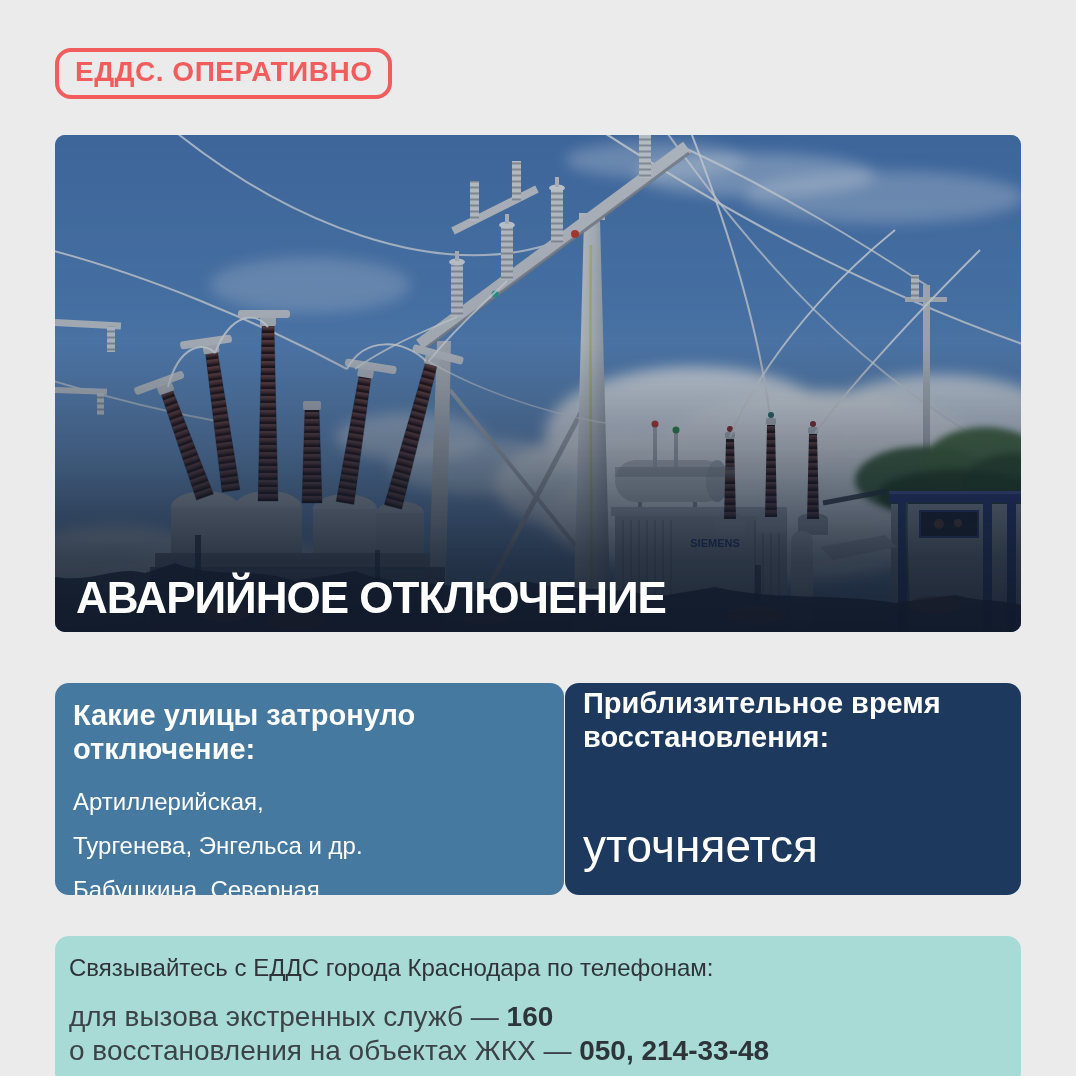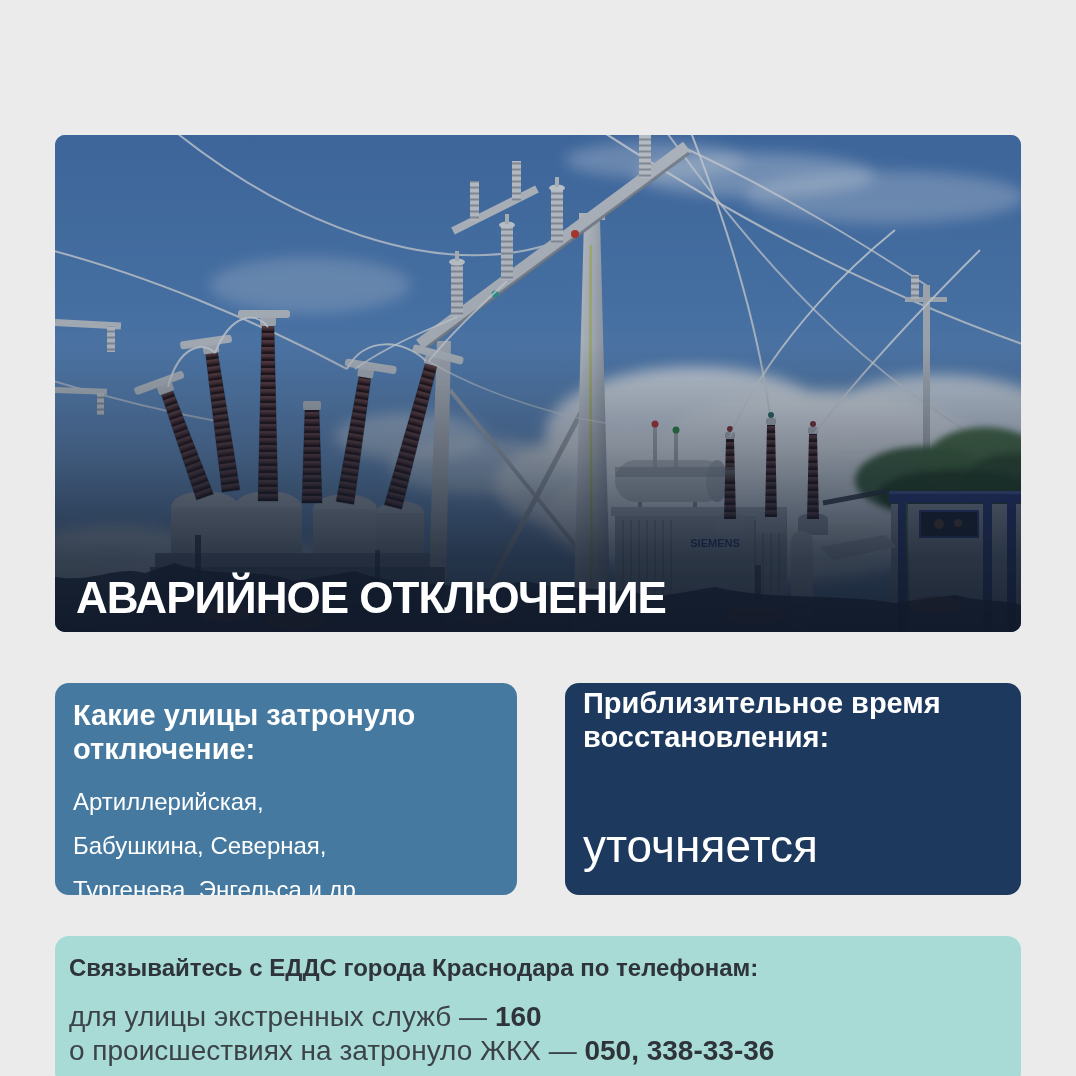--- a/index.html
+++ b/index.html
@@ -24,44 +24,45 @@
   .hero-title{
     position:absolute;left:21px;bottom:10px;z-index:5;
     color:#ffffff;font-size:44px;font-weight:700;line-height:49px;letter-spacing:-1px;
   }
   .hero-title span{display:block;white-space:nowrap;}
   
   .card{
     position:absolute;top:683px;height:212px;border-radius:14px;
     color:#ffffff;box-sizing:border-box;overflow:hidden;
   }
-  .card-streets{left:55px;width:462px;background:#45799f;padding:15px 18px;}
+  .card-streets{left:55px;width:509px;background:#45799f;padding:15px 18px;}
   .card-restore{
     left:565px;width:456px;background:#1d3a5e;padding:3px 18px;
     display:flex;flex-direction:column;justify-content:space-between;
   }
   .card-heading{font-size:29px;font-weight:700;line-height:34px;}
   .streets-body{margin-top:14px;font-size:24px;font-weight:400;line-height:44px;}
   .streets-body span{display:block;white-space:nowrap;}
   .restore-value{font-size:46px;font-weight:400;margin:0 0 19px 0;}
   
   .footer-card{
     position:absolute;left:55px;top:936px;width:966px;height:150px;
     background:#a8dbd5;border-radius:14px;box-sizing:border-box;
     padding:17px 20px 0 14px;color:#3c4348;
   }
-  .footer-heading{font-size:24px;font-weight:700;color:#2e343a;line-height:30px;}
+  .footer-heading{font-size:24px;font-weight:400;color:#2e343a;line-height:30px;}
   .footer-body{margin-top:17px;font-size:28px;line-height:34px;}
   .footer-line b{font-weight:700;color:#2e343a;}
 </style>
 </head>
 <body>
 
 <div class="canvas">
 
+  <div class="badge">ЕДДС. ОПЕРАТИВНО</div>
 
   <div class="photo">
     <svg width="966" height="497" viewBox="0 0 966 497">
       <defs>
         <linearGradient id="sky" x1="0" y1="0" x2="0" y2="1">
           <stop offset="0" stop-color="#436fa9"></stop>
           <stop offset="0.35" stop-color="#5181ba"></stop>
           <stop offset="0.65" stop-color="#6c96c8"></stop>
           <stop offset="1" stop-color="#87a9d0"></stop>
         </linearGradient>
@@ -314,31 +315,31 @@
 
     <div class="hero-title">
       <span>АВАРИЙНОЕ ОТКЛЮЧЕНИЕ</span>
     </div>
   </div>
 
   <div class="card card-streets">
     <div class="card-heading">Какие улицы затронуло отключение:</div>
     <div class="streets-body">
       <span>Артиллерийская,</span>
+      <span>Тургенева, Энгельса и др.</span>
       <span>Бабушкина, Северная,</span>
-      <span>Тургенева, Энгельса и др.</span>
     </div>
   </div>
 
   <div class="card card-restore">
     <div class="card-heading">Приблизительное время восстановления:</div>
     <div class="restore-value">уточняется</div>
   </div>
 
   <div class="footer-card">
     <div class="footer-heading">Связывайтесь с ЕДДС города Краснодара по телефонам:</div>
     <div class="footer-body">
-      <div class="footer-line"><span>для улицы экстренных служб — </span><b>160</b></div>
-      <div class="footer-line"><span>о происшествиях на затронуло ЖКХ — </span><b>050, 338-33-36</b></div>
+      <div class="footer-line"><span>для вызова экстренных служб — </span><b>160</b></div>
+      <div class="footer-line"><span>о восстановления на объектах ЖКХ — </span><b>050, 214-33-48</b></div>
     </div>
   </div>
 
 </div>
 
 </body></html>

